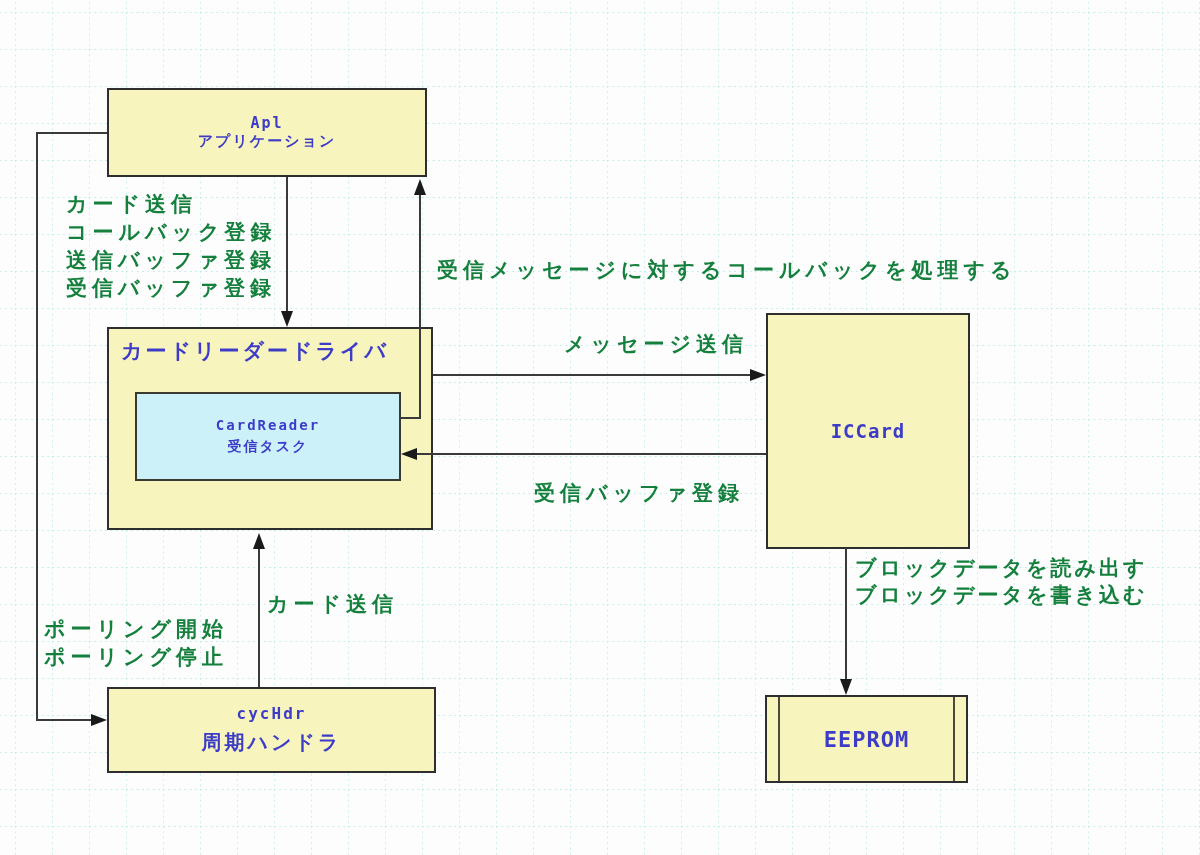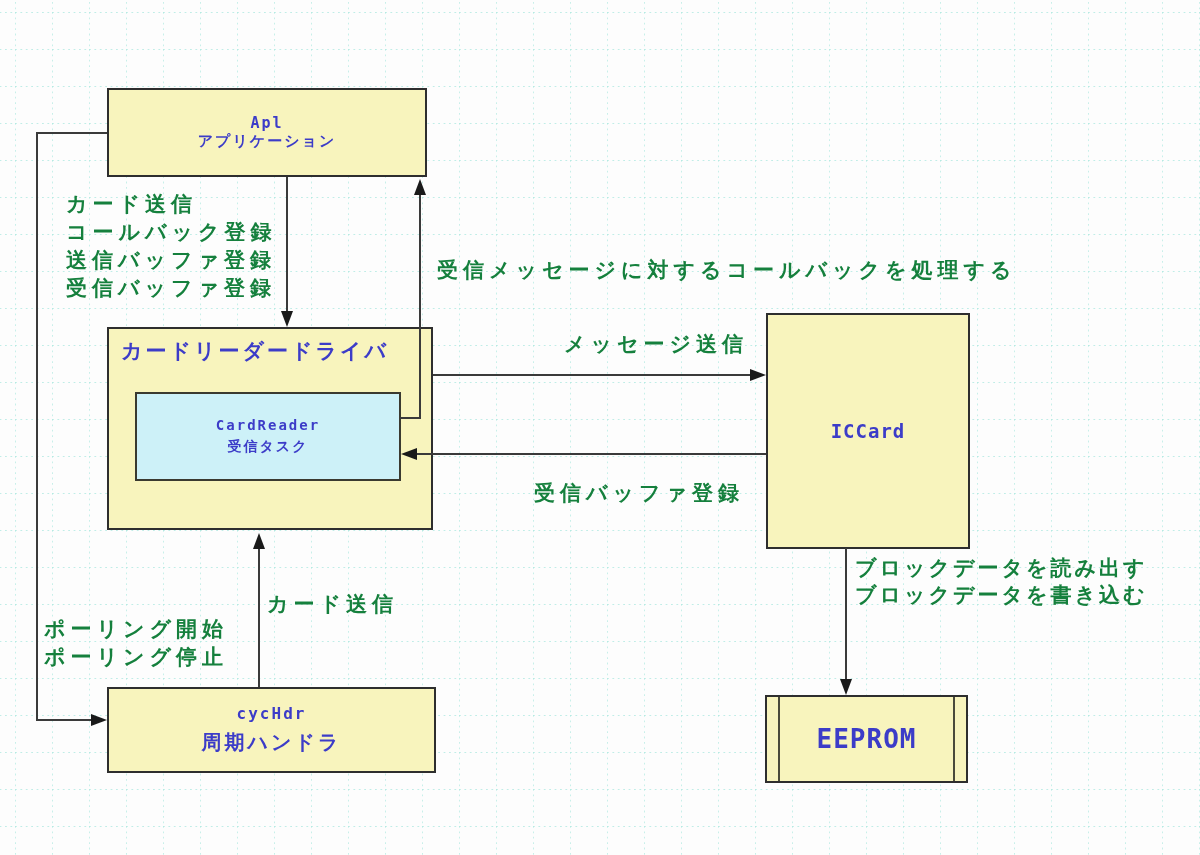--- a/index.html
+++ b/index.html
@@ -26,21 +26,21 @@
     letter-spacing:2px;
   }
   #apl{left:107px;top:88px;width:320px;height:89px;font-size:15px;}
   #driver{left:107px;top:327px;width:326px;height:203px;justify-content:flex-start;align-items:flex-start;}
   #driver .driver-label{padding:8px 0 0 12px;font-size:21px;letter-spacing:3px;}
   #task{left:135px;top:392px;width:266px;height:89px;background:#cdf1f8;border-color:#3a3a30;font-size:14px;gap:5px;}
   #iccard{left:766px;top:313px;width:204px;height:236px;font-size:19px;letter-spacing:1px;}
   #cychdr{left:107px;top:687px;width:329px;height:86px;gap:6px;}
   #cychdr .t1{font-size:16px;}
   #cychdr .t2{font-size:20px;letter-spacing:3px;}
-  #eeprom{left:765px;top:695px;width:203px;height:88px;font-size:26px;letter-spacing:1px;}
+  #eeprom{left:765px;top:695px;width:203px;height:88px;font-size:22px;letter-spacing:1px;}
   .eeprom-line{position:absolute;top:0;bottom:0;width:2px;background:#4a4a3a;}
   .eeprom-line.l{left:11px;}
   .eeprom-line.r{right:11px;}
 
   .rlabel{
     position:absolute;
     color:#15803d;
     font-weight:bold;
     font-size:21px;
     letter-spacing:5px;

